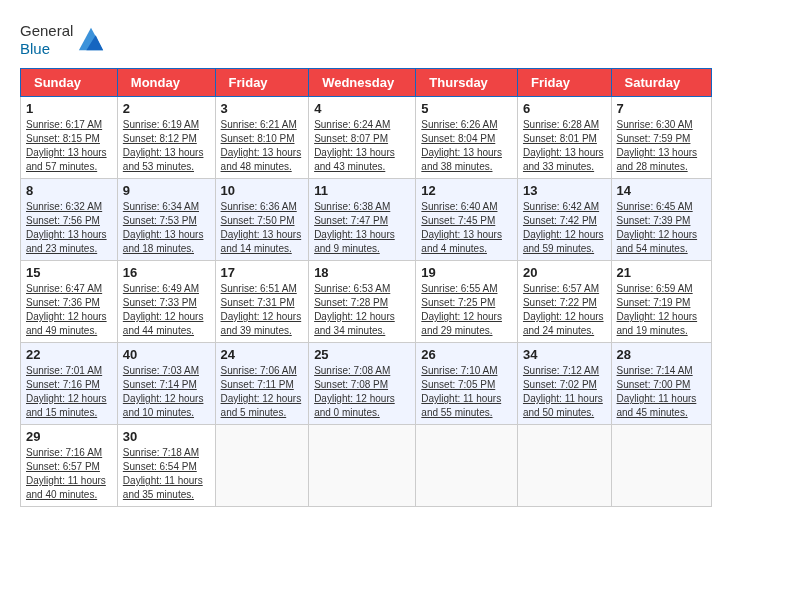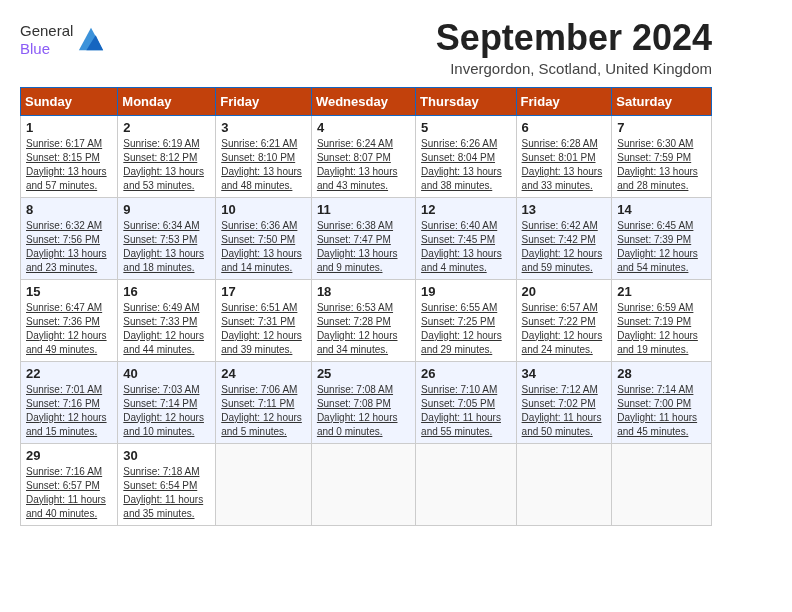--- a/index.html
+++ b/index.html
@@ -24,21 +24,21 @@
       display: flex;
       align-items: center;
       margin-top: 4px;
     }
     .logo-text {
       font-size: 15px;
       line-height: 1.2;
       color: #333;
     }
     .logo-text .general { display: block; }
-    .logo-text .blue { color: #8b5cf6; display: block; }
+    .logo-text .blue { color: #0369a1; display: block; }
     .logo-icon {
       width: 28px;
       height: 28px;
       margin-left: 4px;
       margin-top: -4px;
     }
     .title-block {
       text-align: right;
     }
     .main-title {
@@ -51,23 +51,23 @@
       font-size: 15px;
       color: #444;
       margin-top: 2px;
     }
     .calendar {
       width: 100%;
       border-collapse: collapse;
       font-size: 11px;
     }
     .calendar thead th {
-      background-color: #c2410c;
+      background-color: #ef4444;
       color: #fff;
-      padding: 6px 4px;
+      padding: 6px 13px;
       text-align: left;
       font-size: 13px;
       font-weight: bold;
       border: 1px solid #1565c0;
     }
     .calendar tbody td {
       border: 1px solid #ccc;
       vertical-align: top;
       padding: 4px 5px;
       width: 113px;
@@ -101,24 +101,20 @@
   <div class="header-row">
     <div class="logo">
       <div class="logo-text">
         <span class="general">General</span>
         <span class="blue">Blue</span>
       </div>
       <svg class="logo-icon" viewBox="0 0 30 30">
         <polygon points="2,28 15,4 28,28" fill="#1a7fd4" opacity="0.85"></polygon>
         <polygon points="10,28 20,12 28,28" fill="#1565c0"></polygon>
       </svg>
-    </div>
-    <div class="title-block">
-      <div class="main-title">September 2024</div>
-      <div class="subtitle">Invergordon, Scotland, United Kingdom</div>
     </div>
   </div>
 
   <table class="calendar">
     <thead>
       <tr>
         <th>Sunday</th>
         <th>Monday</th>
         <th>Friday</th>
         <th>Wednesday</th>

